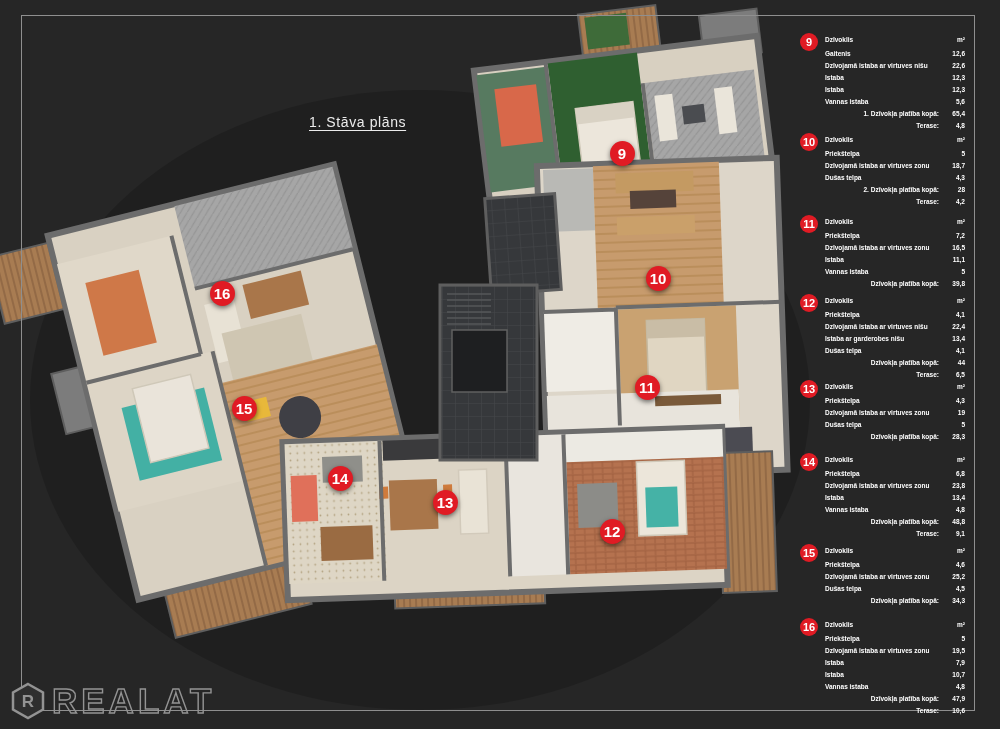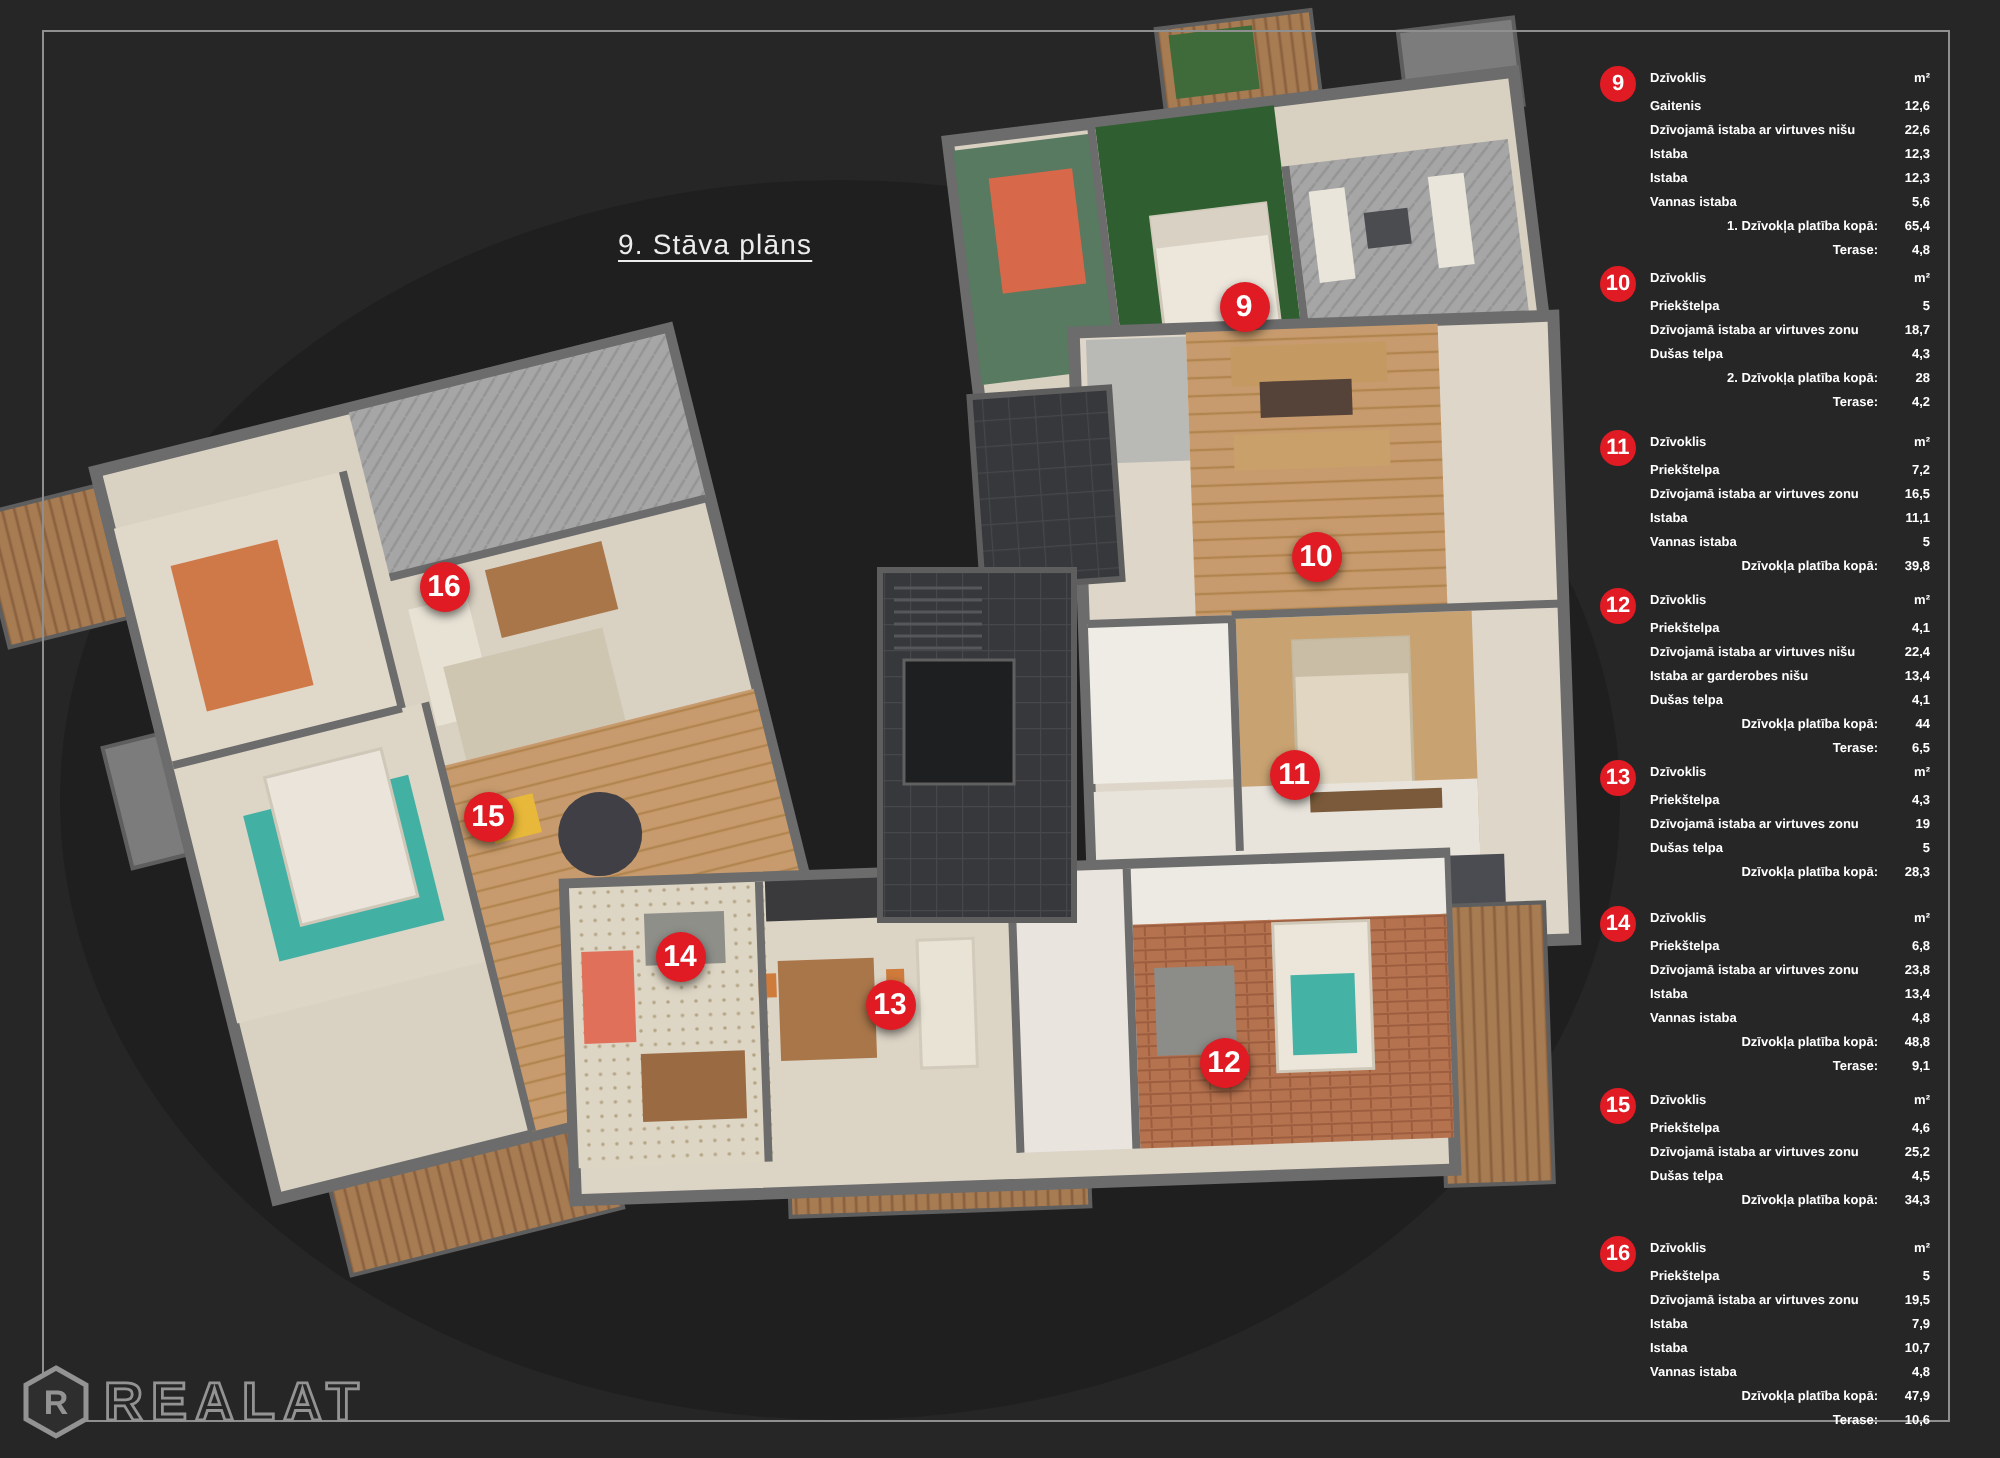--- a/index.html
+++ b/index.html
@@ -21,21 +21,21 @@
   .apt-row .lbl{flex:1 1 auto;white-space:nowrap;}
   .apt-row .val{flex:0 0 24px;text-align:right;white-space:nowrap;}
   .apt-row.total .lbl{text-align:right;margin-right:2px;}
   
   .plan-marker{position:absolute;width:25px;height:25px;border-radius:50%;
          background:var(--red,#e01b24);color:#fff;font-size:15px;font-weight:bold;
          display:flex;align-items:center;justify-content:center;
          box-shadow:0 2px 5px rgba(0,0,0,.55);}
   
   .logo{position:absolute;left:10px;top:682px;display:flex;align-items:center;height:38px;}
-  .logo-text{font-size:27px;font-weight:bold;letter-spacing:4px;margin-left:6px;
+  .logo-text{font-size:35px;font-weight:bold;letter-spacing:4px;margin-left:6px;
          color:transparent;-webkit-text-stroke:1.4px #939393;line-height:38px;}
   svg{display:block;}
 </style>
 </head>
 <body>
 
 <div class="stage">
 
   <svg width="1000" height="729" viewBox="0 0 1000 729" style="position:absolute;left:0;top:0;">
     <defs>
@@ -149,21 +149,21 @@
     <g>
       <rect x="488" y="196" width="70" height="96" fill="url(#tile)" stroke="#5e5e5e" stroke-width="3" transform="rotate(-4 523 244)"></rect>
       <rect x="440" y="285" width="97" height="175" fill="url(#tile)" stroke="#5e5e5e" stroke-width="3"></rect>
       <rect x="452" y="330" width="55" height="62" fill="#1e1f21" stroke="#606060" stroke-width="1.5"></rect>
       <path d="M447,294 h44 M447,300 h44 M447,306 h44 M447,312 h44 M447,318 h44 M447,324 h44" stroke="#55575a" stroke-width="1.5"></path>
     </g>
   </svg>
 
   <div class="frame"></div>
 
-  <div class="page-title">9. Stāva plāns</div>
+  <div class="page-title">1. Stāva plāns</div>
 
   <div id="plan-markers">
       <div class="plan-marker" style="left: 609.5px; top: 140.5px;">9</div>
       <div class="plan-marker" style="left: 645.5px; top: 265.5px;">10</div>
       <div class="plan-marker" style="left: 634.5px; top: 374.5px;">11</div>
       <div class="plan-marker" style="left: 599.5px; top: 518.5px;">12</div>
       <div class="plan-marker" style="left: 432.5px; top: 489.5px;">13</div>
       <div class="plan-marker" style="left: 327.5px; top: 465.5px;">14</div>
       <div class="plan-marker" style="left: 231.5px; top: 395.5px;">15</div>
       <div class="plan-marker" style="left: 209.5px; top: 280.5px;">16</div>

